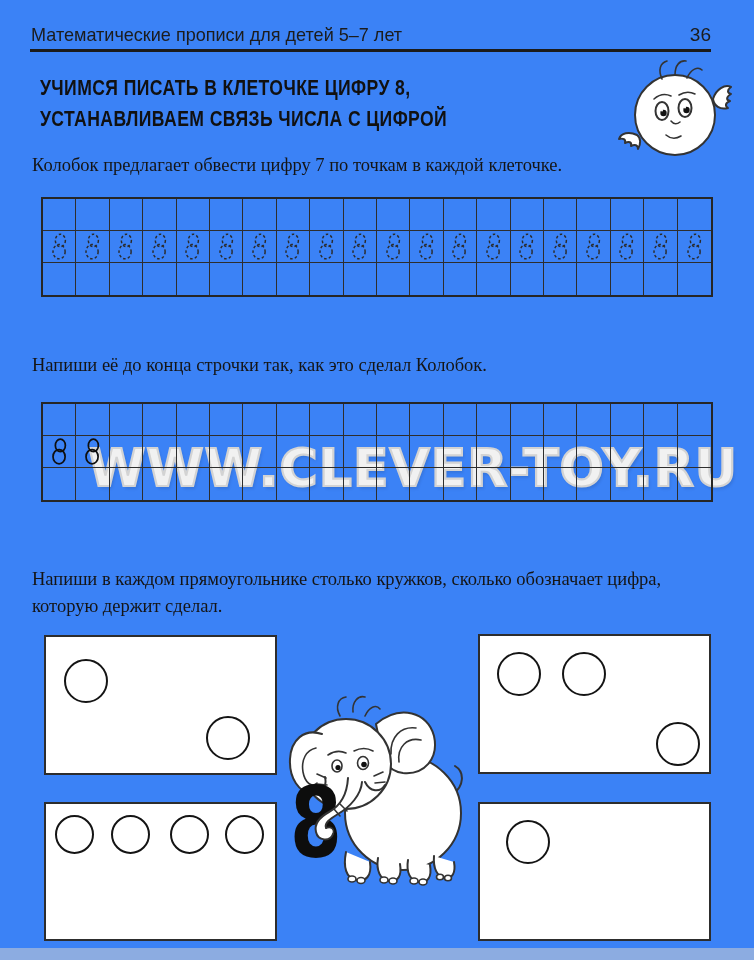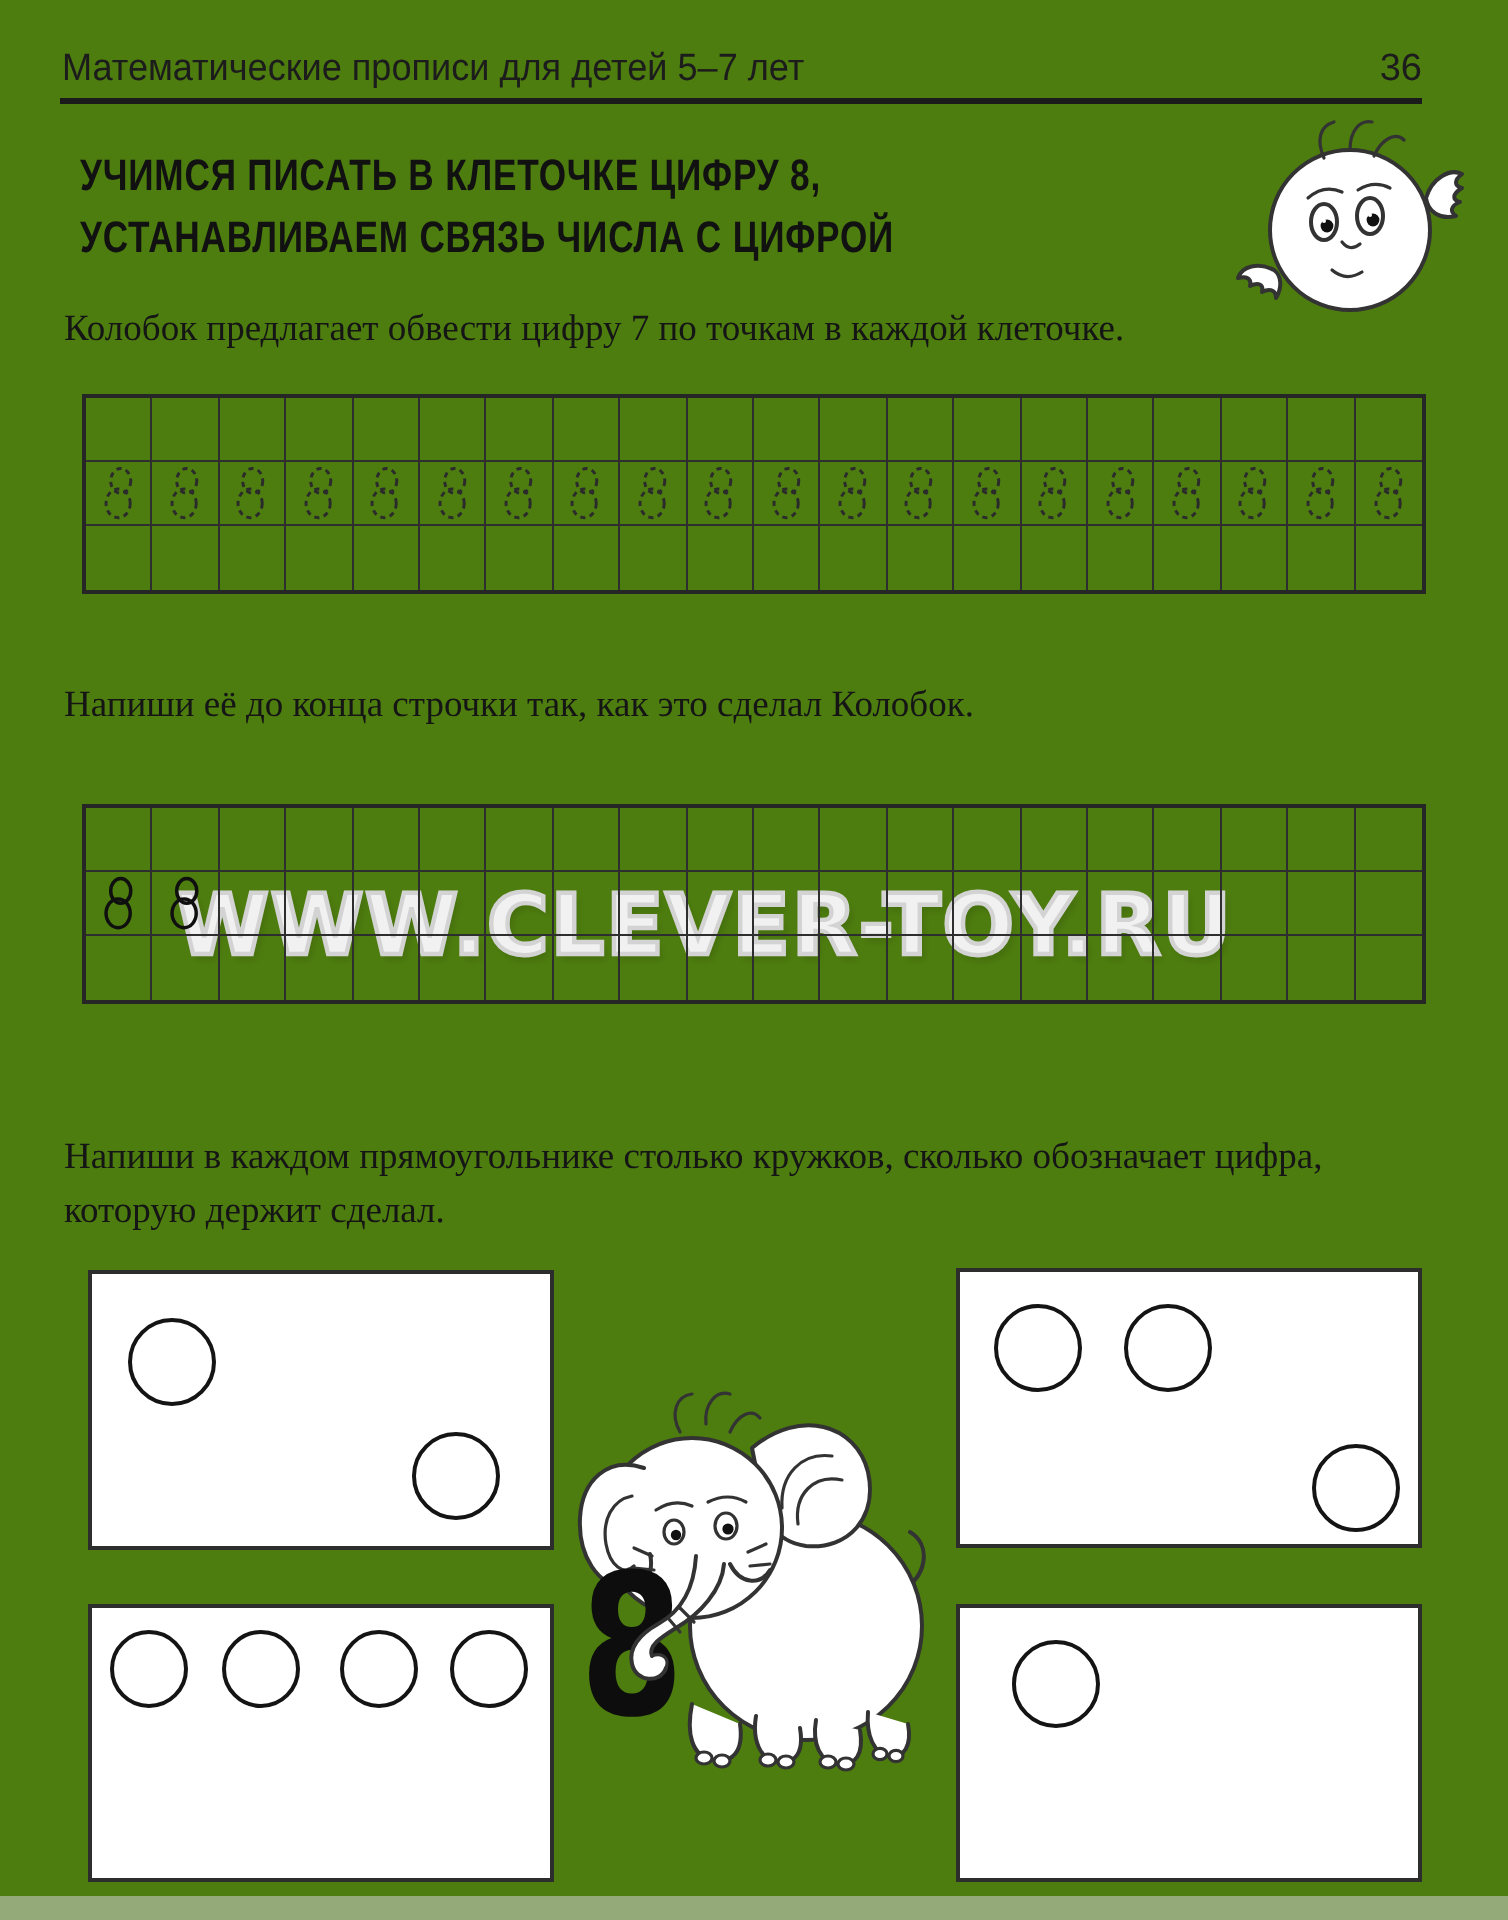--- a/index.html
+++ b/index.html
@@ -1,56 +1,56 @@
 <!DOCTYPE html>
 <html><head>
 <meta charset="utf-8">
 <style>
   html,body{margin:0;padding:0;background:#ffffff;}
   body{width:754px;height:960px;position:relative;overflow:hidden;
        font-family:"Liberation Serif", serif;color:#161616;}
-  .page{position:absolute;inset:0;background:#4d7c0f;}
+  .page{position:absolute;inset:0;background:#3b82f6;}
 
   
   .running-head{position:absolute;left:31px;top:24px;width:680px;
     font-family:"Liberation Sans", sans-serif;font-size:19px;color:#1c1c1c;
     display:flex;justify-content:space-between;align-items:baseline;}
   .rh-title{display:inline-block;transform:scaleX(.95);transform-origin:left;}
   .rule{position:absolute;left:30px;top:49px;width:681px;height:3px;background:#1b1b1b;}
 
   
   .lesson-title{position:absolute;left:40px;top:72px;margin:0;
     font-family:"Liberation Sans", sans-serif;font-weight:bold;font-size:22px;
     line-height:31px;color:#111;}
   .lesson-title .tline{display:block;transform:scaleX(.8);transform-origin:left;white-space:nowrap;letter-spacing:.5px;}
 
   
   .instr{position:absolute;left:32px;margin:0;font-size:18.5px;line-height:27px;color:#151515;}
   .i1{top:152px;}
-  .i2{top:340px;}
+  .i2{top:352px;}
   .i3{top:566px;}
 
   
   .trace-grid{position:absolute;left:41px;width:672px;height:100px;
     display:grid;grid-template-rows:repeat(3,1fr);
     border:2px solid #262626;box-sizing:border-box;background:transparent;}
   .g1{top:197px;}
   .g2{top:402px;}
   .cell{border-right:1.4px solid #2e2e2e;border-bottom:1.4px solid #2e2e2e;
     display:flex;align-items:center;justify-content:center;box-sizing:border-box;}
   .cell.last-col{border-right:none;}
   .cell.last-row{border-bottom:none;}
   .digit-eight{width:19px;height:27px;display:block;}
   .digit-eight ellipse{fill:none;stroke:#2b2b2b;stroke-width:1.7;}
   .digit-eight.dotted ellipse{stroke-dasharray:3 2.6;}
   .digit-eight.solid ellipse{stroke:#0f0f0f;stroke-width:2;}
 
   
   .watermark{position:absolute;left:88px;top:438px;width:620px;
-    font-family:"DejaVu Sans", sans-serif;font-weight:bold;font-size:42px;
+    font-family:"DejaVu Sans", sans-serif;font-weight:bold;font-size:52px;
     letter-spacing:1px;color:#f1f1f1;-webkit-text-stroke:2.2px #d3d3d3;
     text-shadow:2px 3px 3px rgba(0,0,0,.10);white-space:nowrap;}
 
   
   .count-box{position:absolute;width:233px;height:140px;border:2px solid #2d2d2d;
     box-sizing:border-box;background:#fff;}
   .b0{left:44px;top:635px;}
   .b1{left:478px;top:634px;}
   .b2{left:44px;top:802px;height:139px;}
   .b3{left:478px;top:802px;height:139px;}

